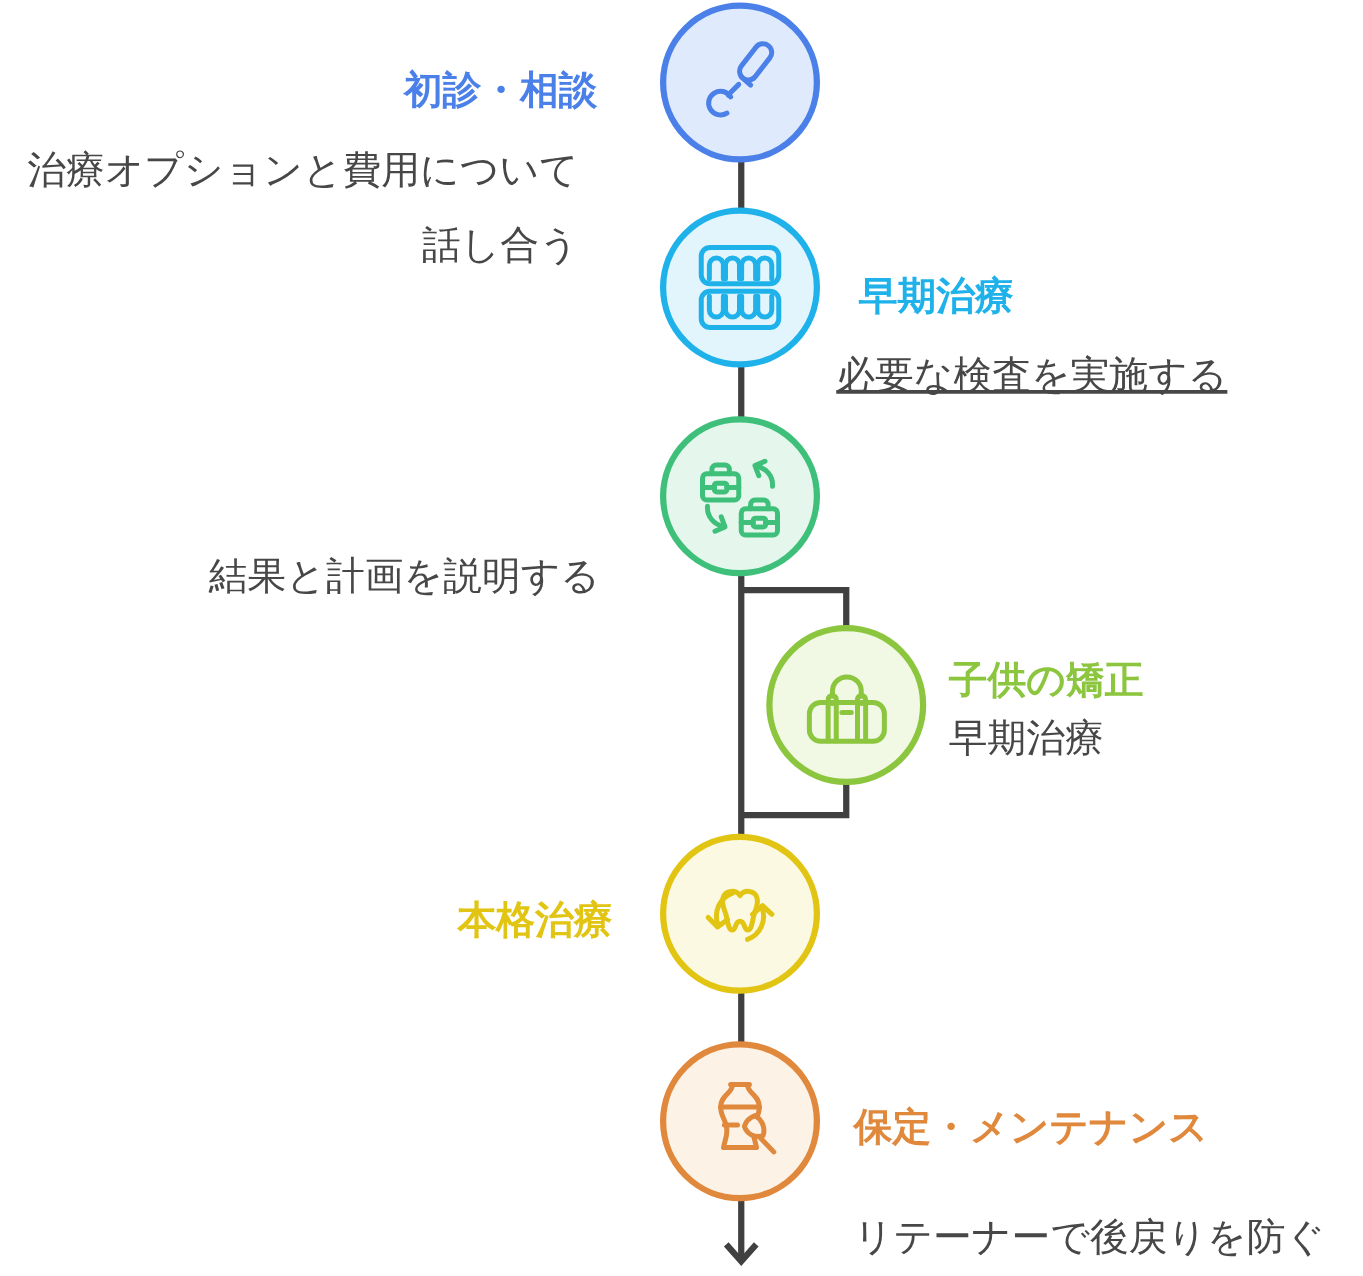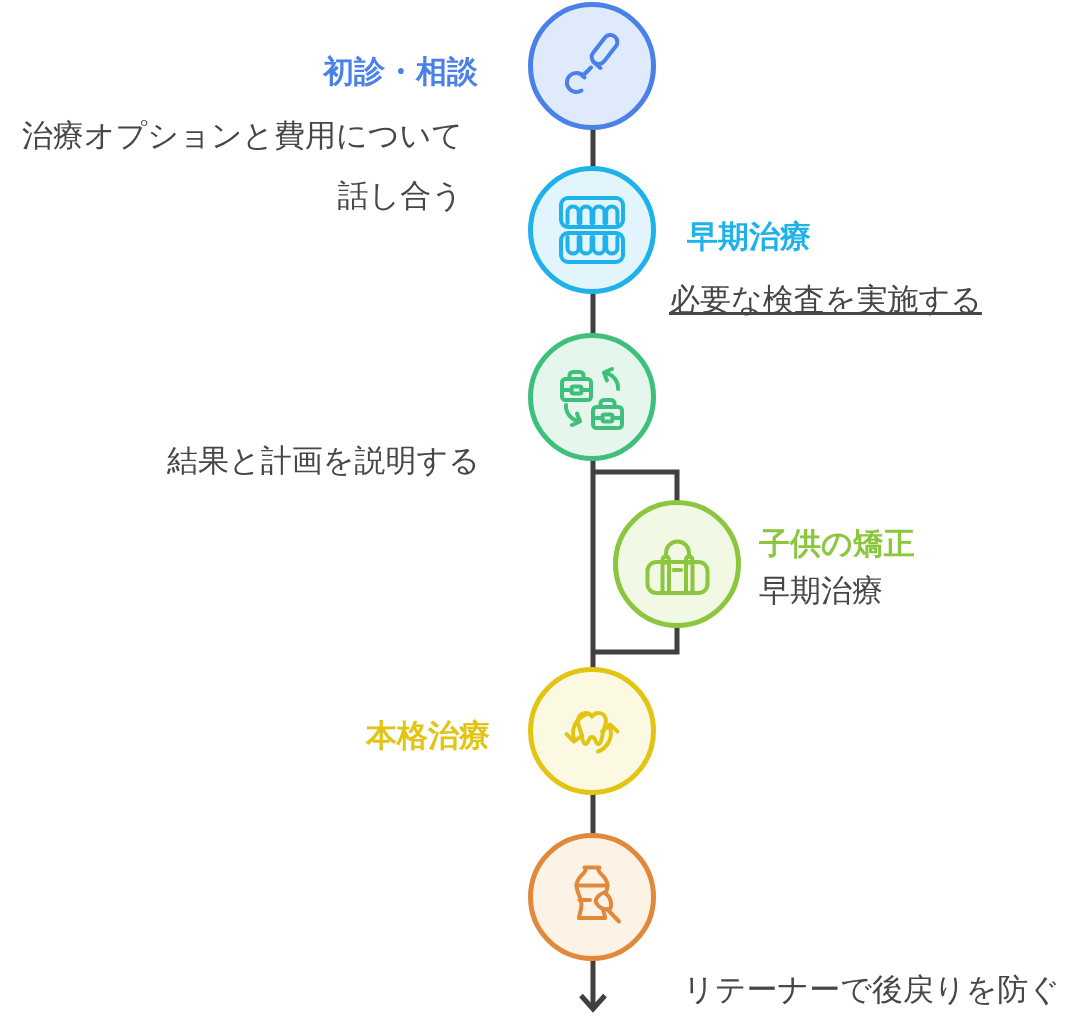--- a/index.html
+++ b/index.html
@@ -164,15 +164,16 @@
   <div class="label t2l" style="--c: #1fb2ea; --f: #e2f5fd;">早期治療</div>
   <div class="desc t2d">必要な検査を実施する</div>
 
   <div class="desc t3d">結果と計画を説明する</div>
 
   <div class="label t4l" style="--c: #8cc63f; --f: #f1f8e3;">子供の矯正</div>
   <div class="desc t4d">早期治療</div>
 
   <div class="label t5l" style="--c: #e2c413; --f: #fcf9e3;">本格治療</div>
 
+  <div class="label t6l" style="--c: #e0883c; --f: #fdf2e6;">保定・メンテナンス</div>
   <div class="desc t6d">リテーナーで後戻りを防ぐ</div>
 
 </div>
 
 </body></html>

